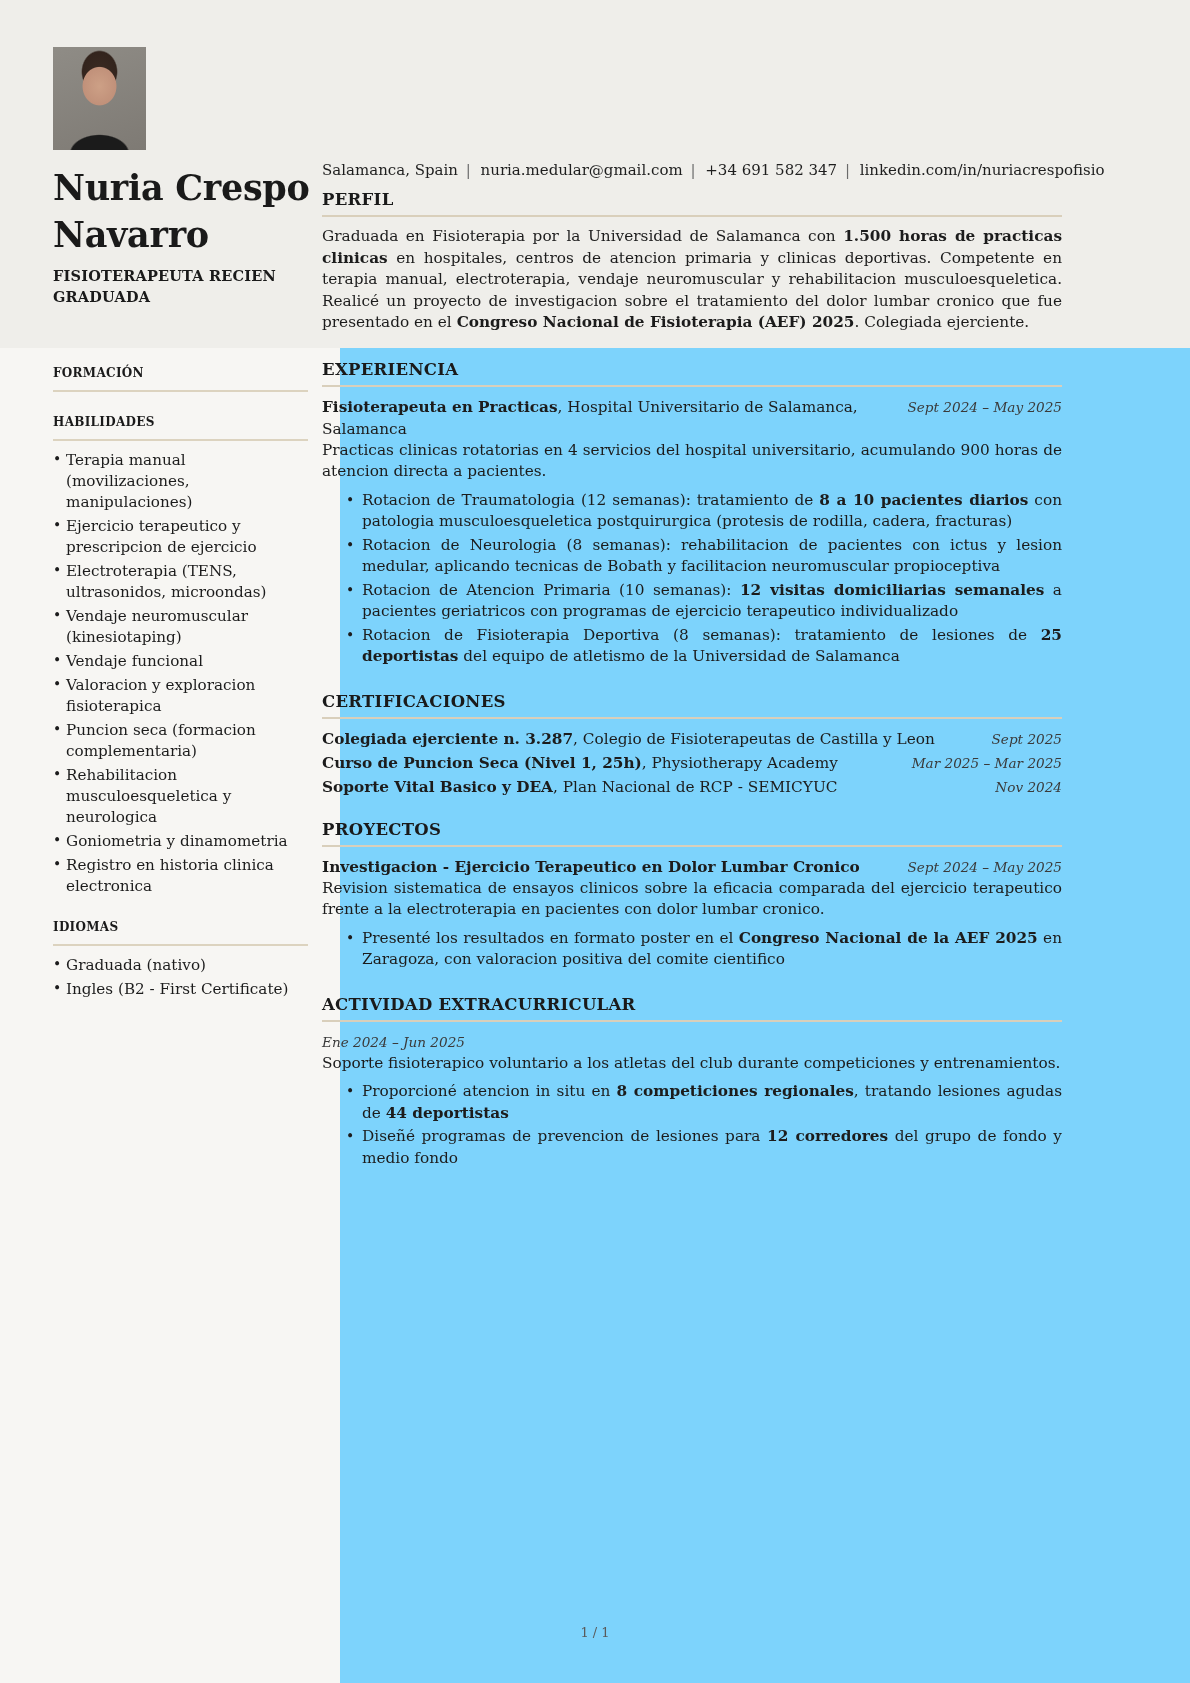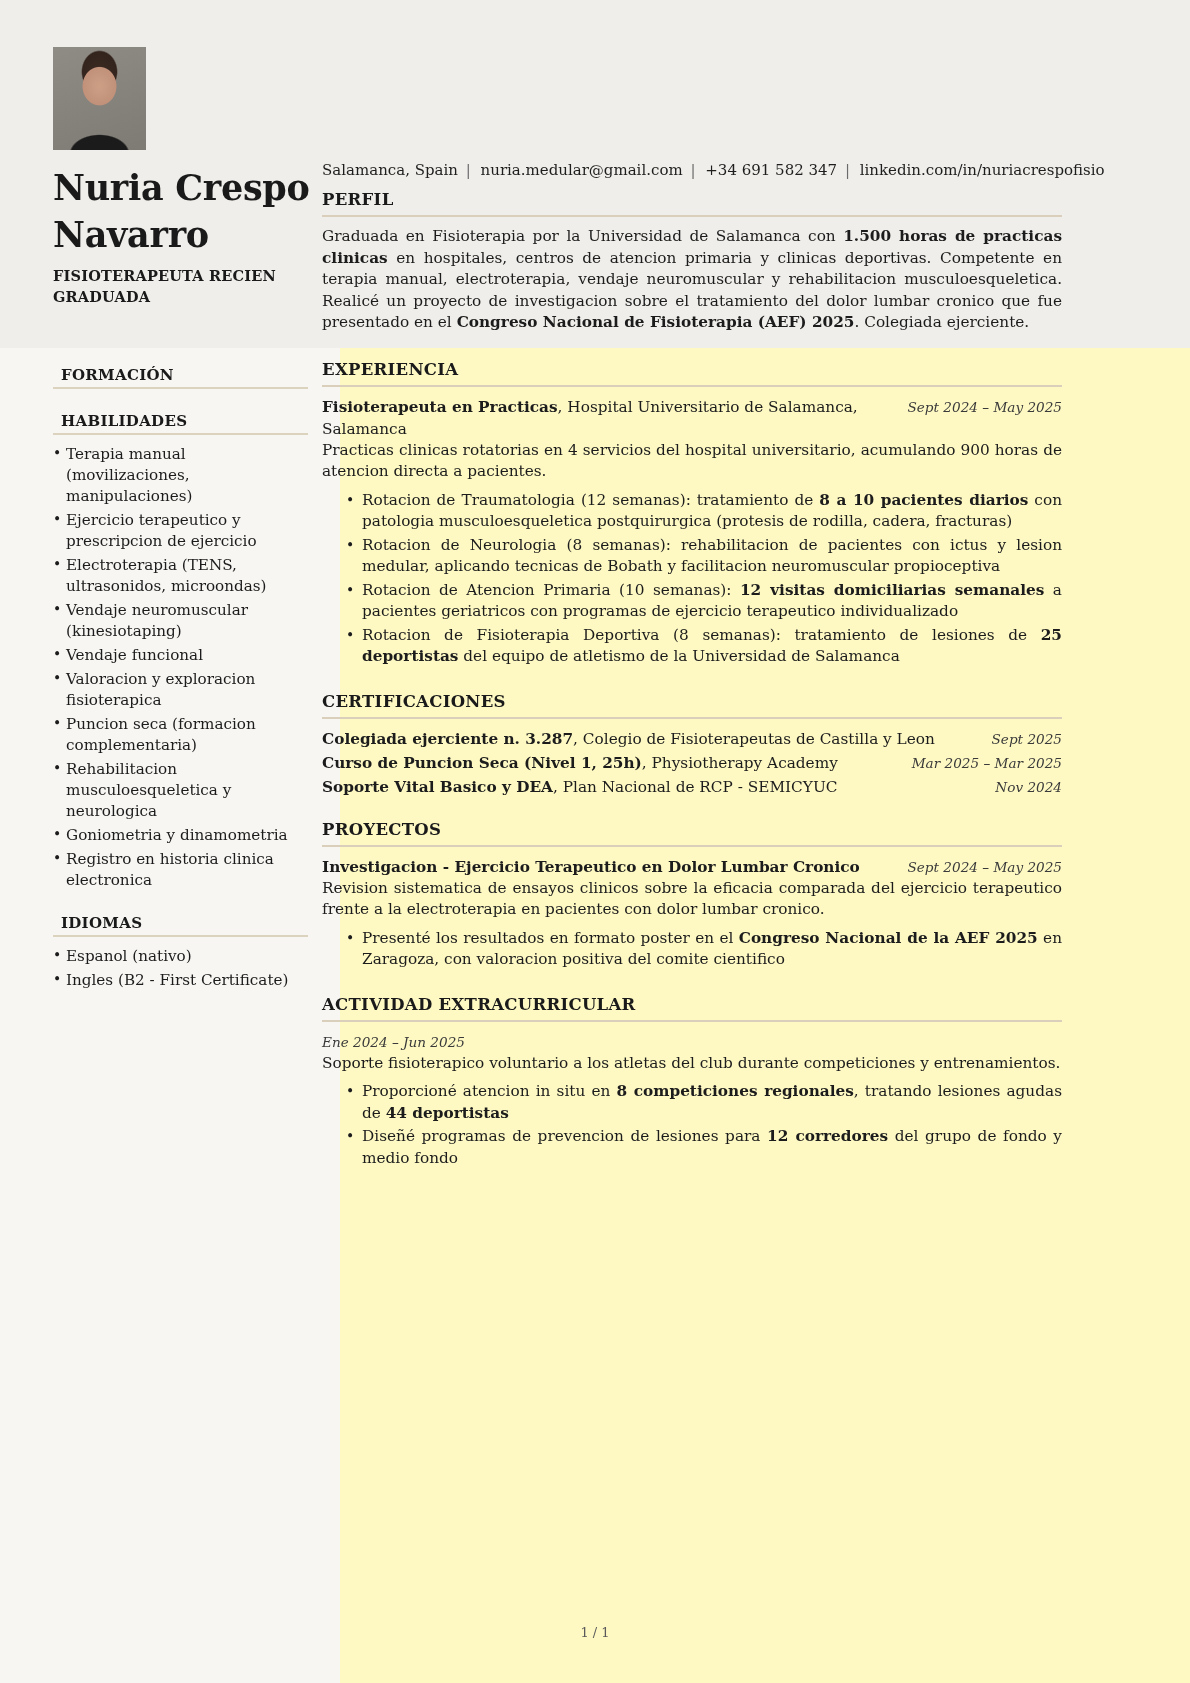--- a/index.html
+++ b/index.html
@@ -8,21 +8,21 @@
     background: #ffffff;
   }
   body {
     font-family: "DejaVu Serif", serif;
     -webkit-font-smoothing: antialiased;
   }
   .page {
     position: relative;
     width: 1190px;
     height: 1683px;
-    background: #fef9c3;
+    background: #7dd3fc;
     overflow: hidden;
     box-sizing: border-box;
   }
 
   
   .banner {
     position: absolute;
     left: 0; top: 0;
     width: 1190px;
     height: 348px;
@@ -180,26 +180,25 @@
   
   .sidebar {
     position: absolute;
     left: 53px; top: 366px;
     width: 255px;
   }
   .side-sec { margin-bottom: 23px; }
   .side-head {
     font-family: "DejaVu Serif", serif;
     font-weight: 700;
-    font-size: 15px;
+    font-size: 12px;
     letter-spacing: 0.3px;
     color: #1a1a1a;
     text-transform: uppercase;
-    padding-bottom: 3px;
-    margin-left: 8px;
+    padding-bottom: 10px;
   }
   .side-item-title {
     font-weight: 700;
     font-size: 15.2px;
     line-height: 21px;
     color: #1c1c1c;
   }
   .side-item-sub {
     font-size: 15.2px;
     line-height: 21px;
@@ -384,21 +383,21 @@
           <li>Rehabilitacion musculoesqueletica y neurologica</li>
           <li>Goniometria y dinamometria</li>
           <li>Registro en historia clinica electronica</li>
         </ul>
     </div>
 
     <div class="side-sec">
       <div class="side-head">IDIOMAS</div>
       <div class="rule"></div>
       <ul class="side-list">
-          <li>Espanol (nativo)</li>
+          <li>Graduada (nativo)</li>
           <li>Ingles (B2 - First Certificate)</li>
         </ul>
     </div>
 
   </div>
 
   <div class="footer">1 / 1</div>
 
 </div>
 

